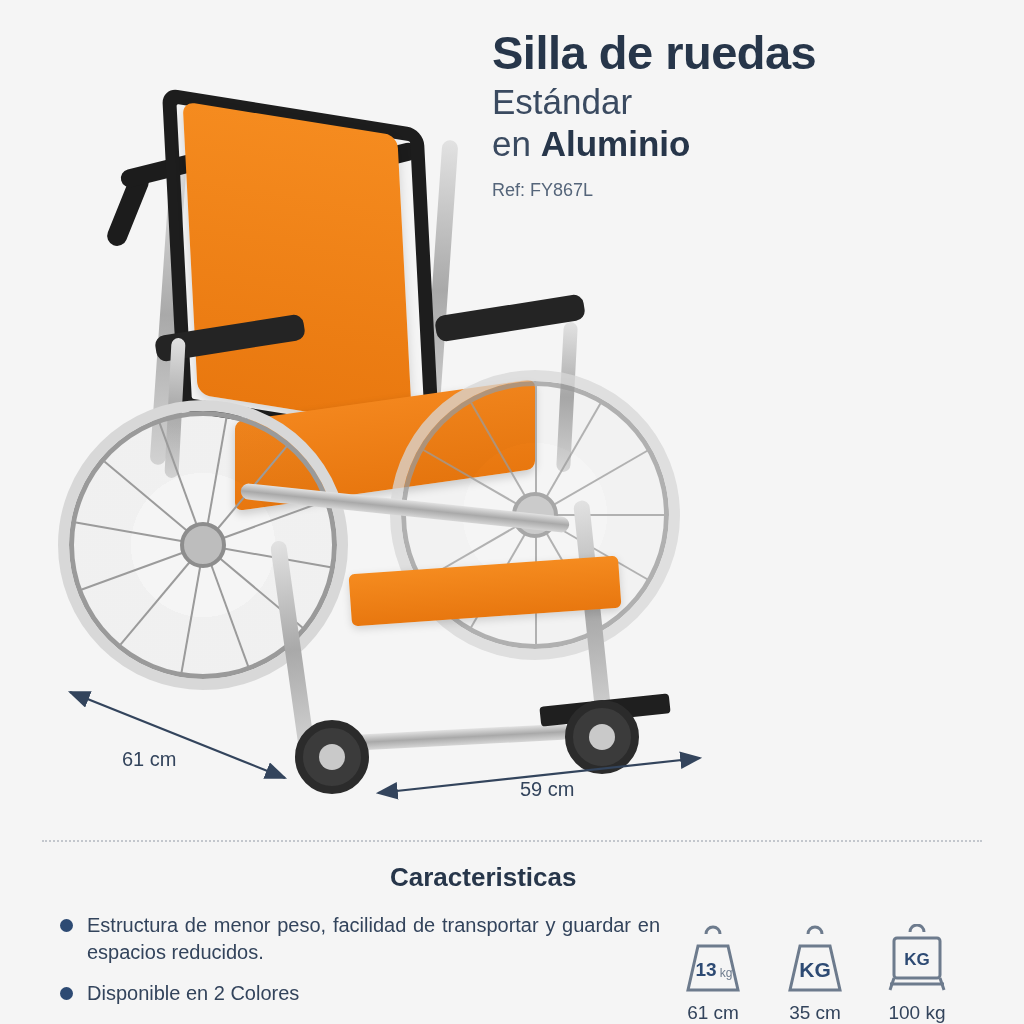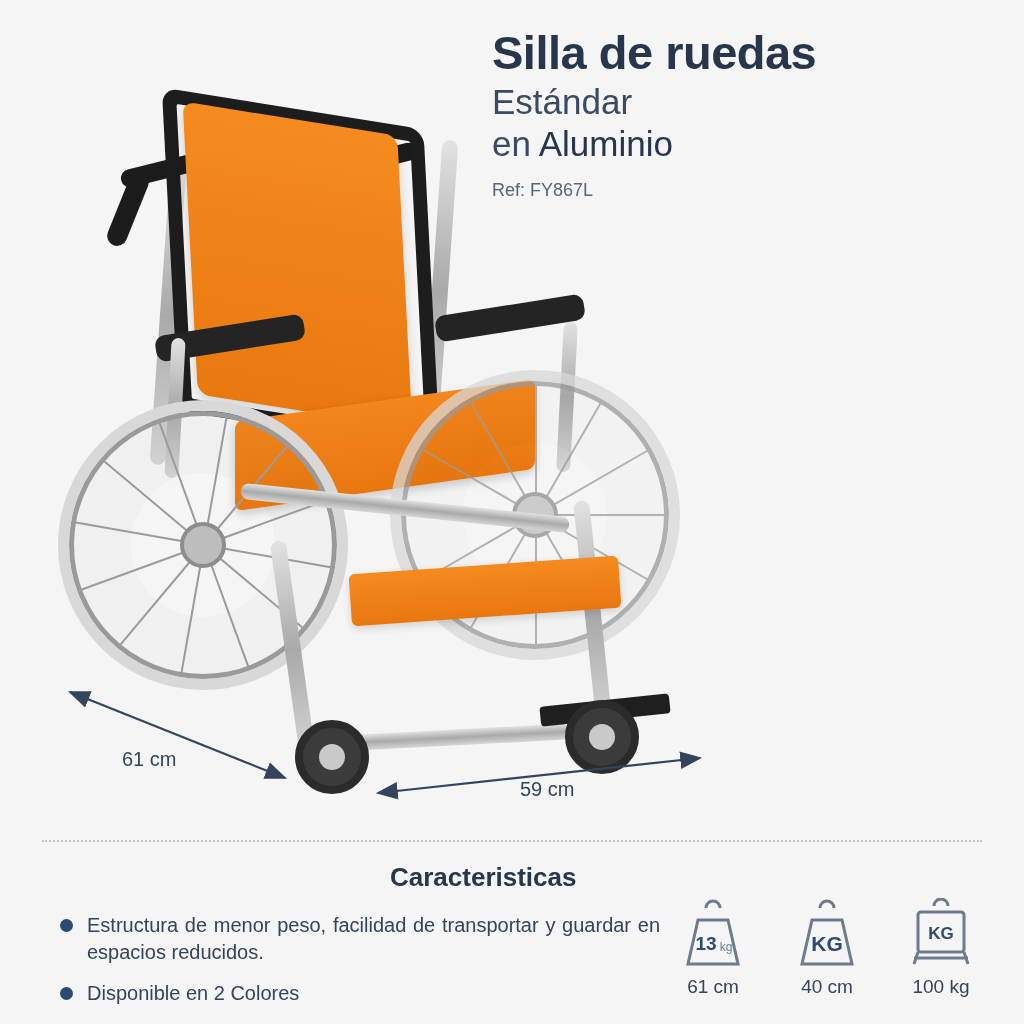--- a/index.html
+++ b/index.html
@@ -27,21 +27,21 @@
     line-height: 1.05;
     margin: 0 0 4px 0;
   }
   .title-sub {
     font-size: 35px;
     font-weight: normal;
     color: #3a4a60;
     line-height: 1.18;
     margin: 0;
   }
-  .title-sub .strong { font-weight: normal; color: #27364a; }
+  .title-sub .strong { font-weight: bold; color: #27364a; }
   .ref {
     margin-top: 16px;
     font-size: 18px;
     color: #55657a;
   }
 
   
   .photo-area {
     position: absolute;
     left: 40px; top: 70px;
@@ -170,22 +170,22 @@
     width: 13px; height: 13px; border-radius: 50%;
     background: #2d4a73; margin-top: 7px; margin-right: 14px; flex: 0 0 auto;
   }
   .bullet-text {
     font-size: 20px; color: #33445c; line-height: 1.35;
     text-align: justify;
   }
 
   
   .specs {
-    position: absolute; left: 668px; top: 898px;
-    display: flex; gap: 24px;
+    position: absolute; left: 668px; top: 924px;
+    display: flex; gap: 12px;
   }
   .spec { width: 90px; text-align: center; }
   .spec-icon {
     height: 72px; display: flex; align-items: flex-end; justify-content: center;
   }
   .spec-caption {
     margin-top: 6px; font-size: 19px; color: #33445c;
   }
   svg { display: block; }
 </style>
@@ -322,21 +322,21 @@
     </div>
 
     <div class="spec">
       <div class="spec-icon">
         <svg width="74" height="72" viewBox="0 0 74 72">
           <path d="M30 10 a7 7 0 0 1 14 0" fill="none" stroke="#6d7b8d" stroke-width="3"></path>
           <path d="M22 22 L52 22 L62 66 L12 66 Z" fill="none" stroke="#6d7b8d" stroke-width="3"></path>
           <text x="37" y="53" font-family="Liberation Sans, sans-serif" font-size="21" font-weight="bold" fill="#2d4a73" text-anchor="middle">KG</text>
         </svg>
       </div>
-      <div class="spec-caption">40 cm</div>
+      <div class="spec-caption">35 cm</div>
     </div>
 
     <div class="spec">
       <div class="spec-icon">
         <svg width="74" height="72" viewBox="0 0 74 72">
           <rect x="14" y="14" width="46" height="40" rx="3" fill="none" stroke="#6d7b8d" stroke-width="3"></rect>
           <path d="M10 60 L64 60" stroke="#6d7b8d" stroke-width="3"></path>
           <path d="M14 54 L10 66 M60 54 L64 66" stroke="#6d7b8d" stroke-width="3"></path>
           <path d="M30 8 a7 7 0 0 1 14 0" fill="none" stroke="#6d7b8d" stroke-width="3"></path>
           <text x="37" y="41" font-family="Liberation Sans, sans-serif" font-size="17" font-weight="bold" fill="#2d4a73" text-anchor="middle">KG</text>

